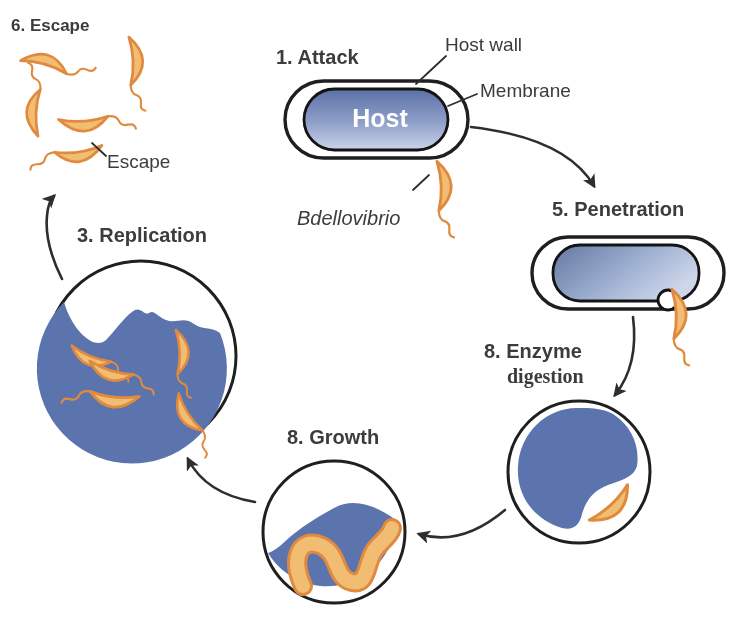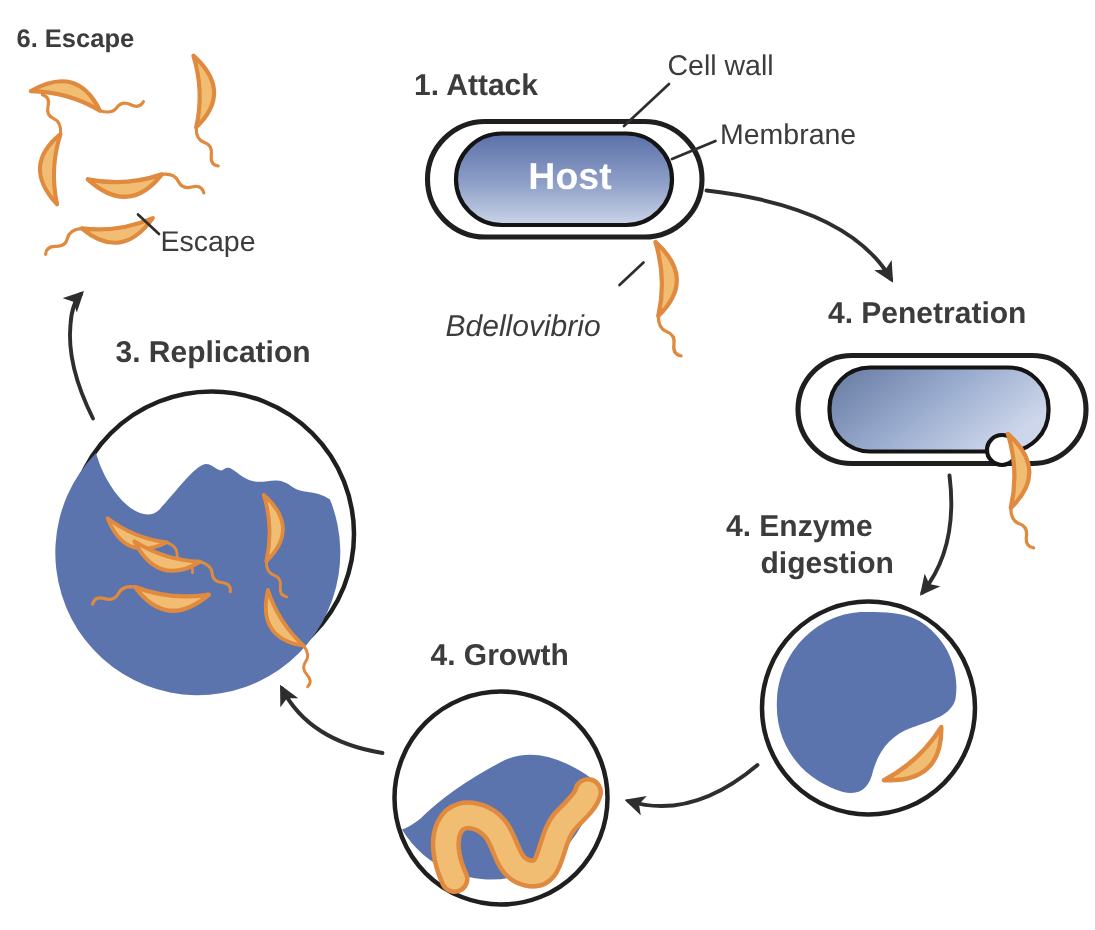--- a/index.html
+++ b/index.html
@@ -111,23 +111,23 @@
     <use href="#bact" transform="translate(115,392) scale(-0.95,0.95) rotate(-8)"></use>
     <use href="#bact" transform="translate(175,352) scale(-0.85,0.85) rotate(90)"></use>
     <use href="#bact" transform="translate(192,411) rotate(55) scale(0.85)"></use>
   </g>
 
   <path class="arrow" d="M62,279 C52,259 45,236 47,216 Q48,202 54,196" marker-end="url(#ah)"></path>
 </svg>
 
 <div class="lbl" style="left:11px;top:17px;font-size:17px;">6. Escape</div>
 <div class="lbl" style="left:276px;top:47px;">1. Attack</div>
-<div class="lbl" style="left:552px;top:199px;">4. Penetration</div>
-<div class="lbl" style="left:484px;top:341px;">4. Enzyme</div>
-<div class="lbl" style="left:507px;top:366px;">digestion</div>
-<div class="lbl" style="left:287px;top:427px;">4. Growth</div>
+<div class="lbl" style="left:552px;top:199px;">5. Penetration</div>
+<div class="lbl" style="left:484px;top:341px;">8. Enzyme</div>
+<div class="lbl" style="left:507px;top:366px;font-family:Liberation Serif, serif;">digestion</div>
+<div class="lbl" style="left:287px;top:427px;">8. Growth</div>
 <div class="lbl" style="left:77px;top:225px;">3. Replication</div>
 
 <div class="host-lbl">Host</div>
-<div class="ann" style="left:445px;top:35px;">Cell wall</div>
+<div class="ann" style="left:445px;top:35px;">Host wall</div>
 <div class="ann" style="left:480px;top:81px;text-align:center;">Membrane</div>
 <div class="ann it" style="left:297px;top:184px;font-size:20px;margin-top:24px;">Bdellovibrio</div>
 <div class="ann" style="left:107px;top:152px;">Escape</div>
 
 </body></html>

